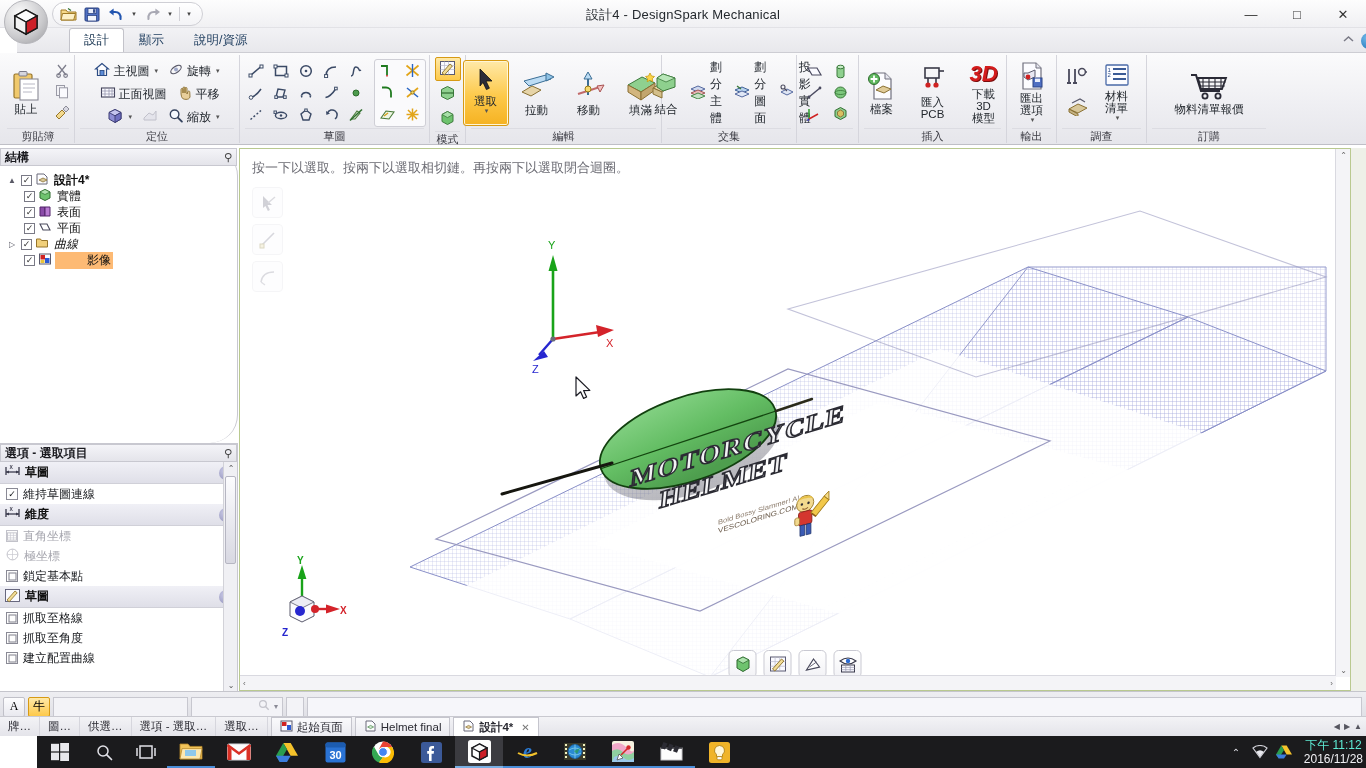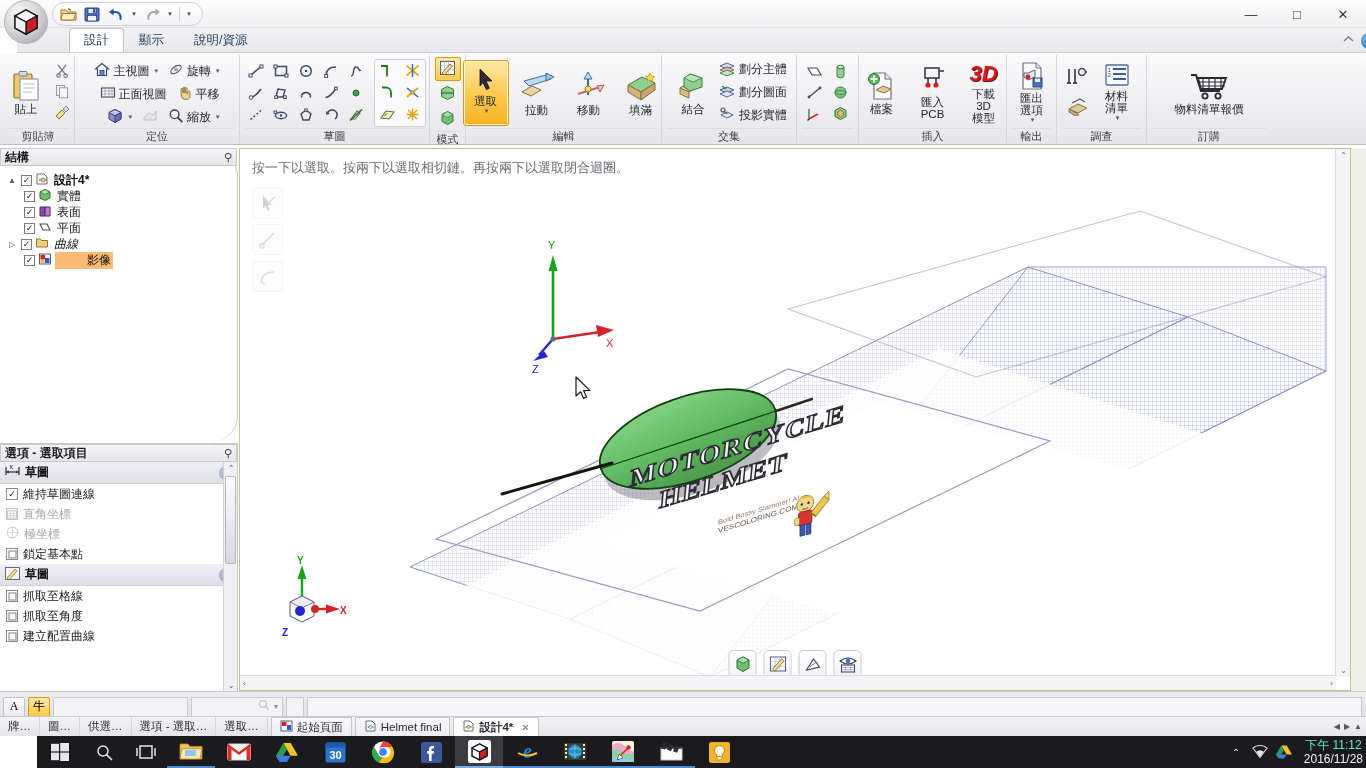--- a/index.html
+++ b/index.html
@@ -209,20 +209,21 @@
   .vs-arrow { position: absolute; font-size: 8px; color: #666; display: flex; align-items: center; justify-content: center; }
 
   #vp-right { position: absolute; left: 1351px; top: 148px; width: 15px; height: 543px; background: #eef0e8; }
 </style>
 </head>
 <body>
 
 <div id="app">
 
   <div class="titlebar">
+    <div class="title-text">設計4 - DesignSpark Mechanical</div>
     <div class="wincontrols">
       <div class="wc">—</div>
       <div class="wc">□</div>
       <div class="wc close">✕</div>
     </div>
   </div>
 
   <div class="app-orb">
     <div class="orb-inner">
       <svg width="30" height="30" viewBox="0 0 30 30">
@@ -635,21 +636,21 @@
           <span class="icon">
             <svg width="34" height="32" viewBox="0 0 34 32">
               <path d="M4 18l10-6 9 4-10 6z" fill="#e2cfa0" stroke="#8a7134" stroke-width="1"></path>
               <path d="M4 18v6l9 4v-6z" fill="#d4bf8a" stroke="#8a7134" stroke-width="1"></path>
               <polygon points="14,4 26,8 26,17 14,21 8,17 8,8" fill="#8ed08e" stroke="#3c7a3c" stroke-width="1"></polygon>
               <polygon points="14,4 26,8 17,12 8,8" fill="#b8e6b8" stroke="#3c7a3c" stroke-width=".8"></polygon>
             </svg>
           </span>
           <span class="lbl">結合</span>
         </div>
-        <div style="display:flex;flex-direction:column;gap:1px">
+        <div style="display:flex;flex-direction:row;gap:10px">
           <div class="smallrow">
             <span>
               <svg width="18" height="16" viewBox="0 0 18 16">
                   <path d="M2 6l7-3 7 3-7 3z" fill="#cfd8ee" stroke="#5569a0"></path>
                   <path d="M2 10l7-3 7 3-7 3z" fill="#e9b8b8" stroke="#a05555"></path>
                   <path d="M2 13l7-3 7 3-7 3z" fill="#c6e2c6" stroke="#4a8a4a"></path>
                 </svg>
             </span>
             <span class="lbl">劃分主體</span>
           </div>
@@ -935,20 +936,34 @@
         </span>
         <span>草圖</span>
         <span class="sp"></span>
         <span class="chev">⌃</span>
       </div>
       <div class="opt-row">
         <span class="obox">✓</span>
         <span>維持草圖連線</span>
       </div>
 
+      <div class="sec-head">
+        <span>
+          <svg width="17" height="15" viewBox="0 0 17 15">
+              <path d="M2 3v8M15 3v8" stroke="#3a3a4c" stroke-width="1.3"></path>
+              <path d="M2 8h13" stroke="#3a3a4c" stroke-width="1.3"></path>
+              <polygon points="2,8 5,6.4 5,9.6" fill="#3a3a4c"></polygon>
+              <polygon points="15,8 12,6.4 12,9.6" fill="#3a3a4c"></polygon>
+              <text x="5.6" y="5" font-size="5" fill="#3a3a4c" font-family="Liberation Sans">X</text>
+            </svg>
+        </span>
+        <span>維度</span>
+        <span class="sp"></span>
+        <span class="chev">⌃</span>
+      </div>
       <div class="opt-row dim">
         <span class="obox dim">
           <svg width="11" height="9" viewBox="0 0 11 9">
               <rect x=".5" y=".5" width="10" height="8" fill="none" stroke="#c2c2ca"></rect>
               <path d="M.5 3.3h10M.5 6h10M3.8.5v8M7.1.5v8" stroke="#c8c8d0" stroke-width=".7"></path>
             </svg>
         </span>
         <span>直角坐標</span>
       </div>
       <div class="opt-row dim">

